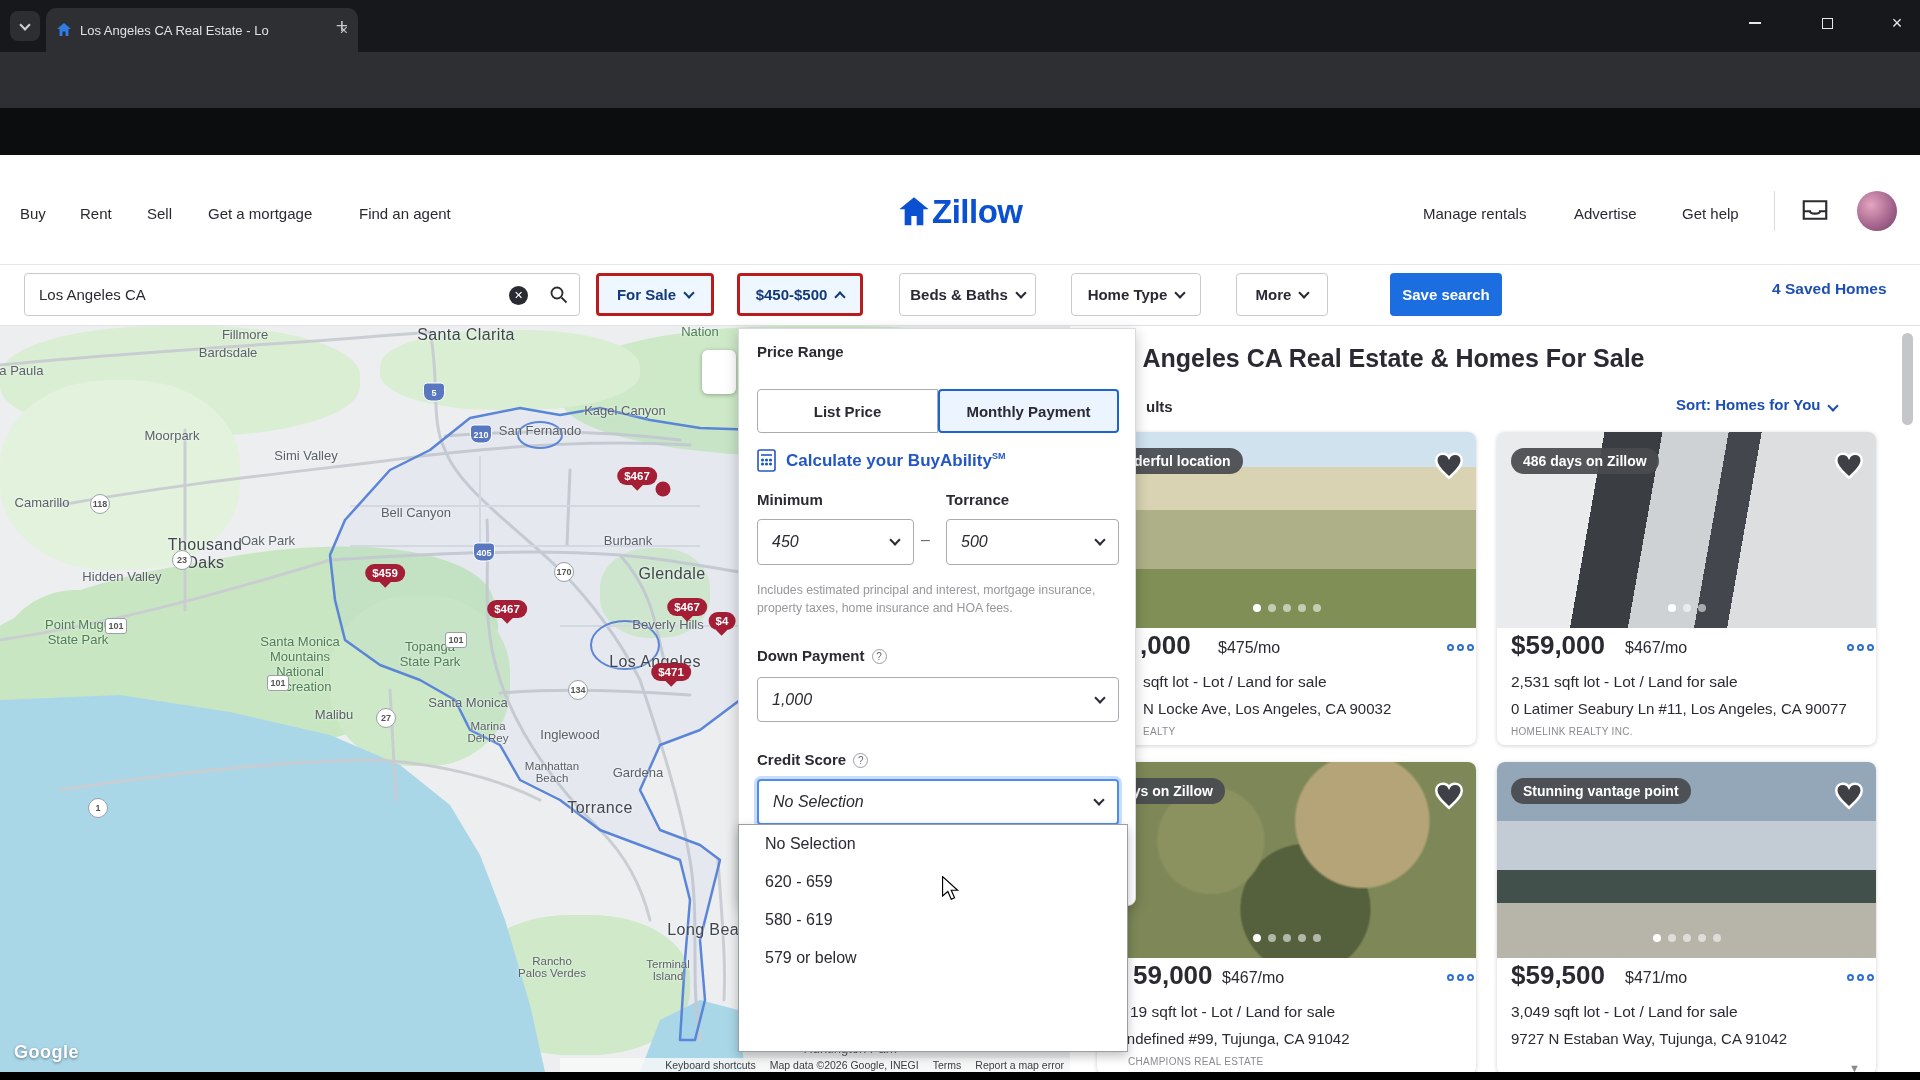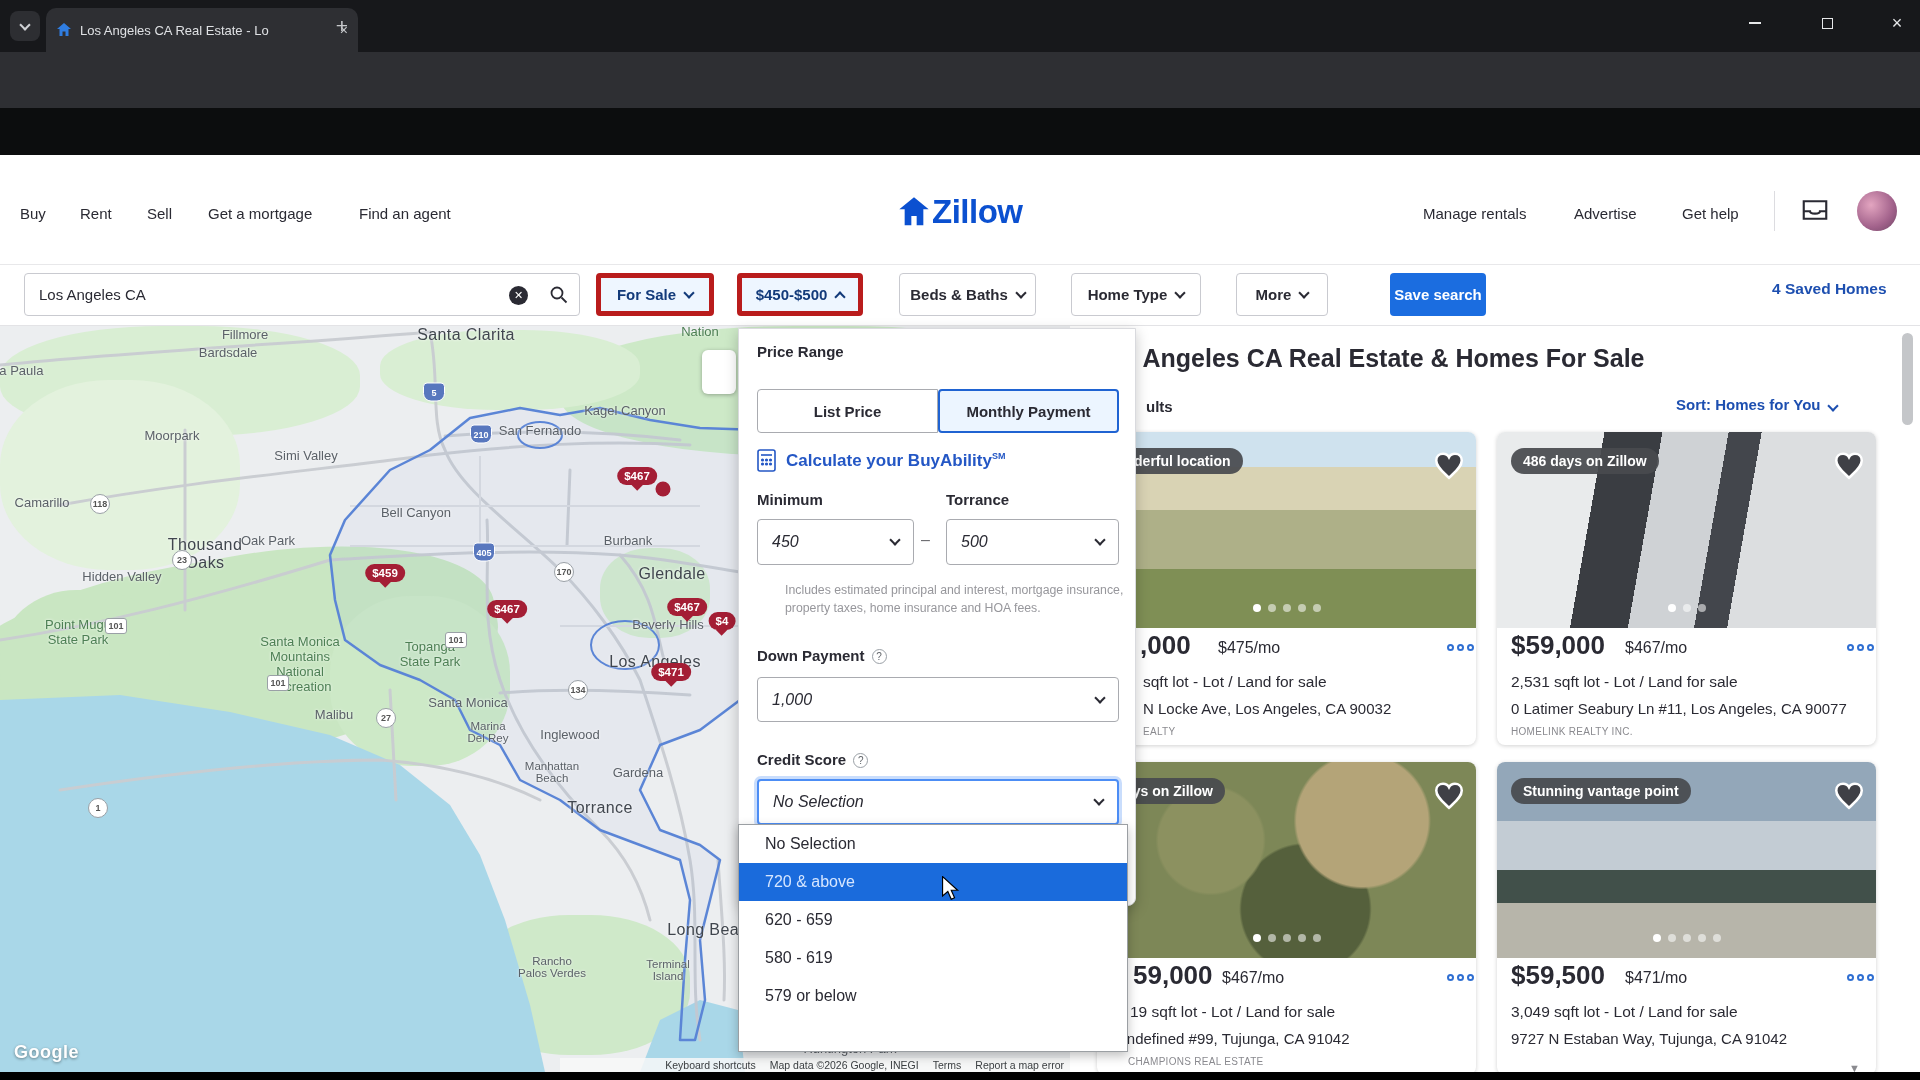--- a/index.html
+++ b/index.html
@@ -26,21 +26,21 @@
   .znav{position:absolute;top:50px;font-size:15px;color:#2a2a33;cursor:pointer;}
   .zlogo{position:absolute;left:898px;top:38px;display:flex;align-items:center;gap:2px;}
   .zlogo .w{font-size:33px;font-weight:800;color:#0b50d0;letter-spacing:-0.5px;}
   .hdiv{position:absolute;left:1774px;top:36px;width:1px;height:40px;background:#dcdce0;}
   .avatar{position:absolute;left:1857px;top:36px;width:40px;height:40px;border-radius:50%;background:radial-gradient(circle at 35% 35%,#e3a5c0,#a2628b 60%,#6c4362);}
 
   
   .filterbar{position:absolute;left:0;top:265px;width:1920px;height:61px;background:#fff;border-bottom:1px solid #e3e3e6;box-shadow:0 2px 4px rgba(0,0,0,.06);}
   .search{position:absolute;left:24px;top:8px;width:556px;height:43px;border:1px solid #c9cad0;border-radius:4px;display:flex;align-items:center;padding:0 14px;font-size:15px;color:#2a2a33;}
   .fbtn{position:absolute;top:8px;height:43px;border:1px solid #c9cad0;border-radius:4px;background:#fff;display:flex;align-items:center;justify-content:center;font-size:15px;font-weight:700;color:#2a2a33;cursor:pointer;}
-  .fbtn.active{border:5px solid #b91c1c;background:#eef6ff;color:#123a7a;}
+  .fbtn.active{border:3px solid #b91c1c;background:#eef6ff;color:#123a7a;}
   .fbtn.primary{background:#1b6de0;border:none;color:#fff;font-weight:700;}
   .cv{display:inline-block;width:8px;height:8px;border-right:2px solid currentColor;border-bottom:2px solid currentColor;transform:rotate(45deg);margin-left:9px;margin-top:-4px;}
   .cv.up{transform:rotate(-135deg);margin-top:5px;}
 
   
   .mapwrap{position:absolute;left:0;top:326px;width:1070px;height:746px;overflow:hidden;background:#eceef0;}
   .blob{position:absolute;border-radius:45%;}
   .mlbl{position:absolute;transform:translate(-50%,-50%);white-space:pre-line;text-align:center;color:#5b6168;font-size:13px;text-shadow:0 0 3px #fff;}
   .mlbl.b{font-size:16px;color:#40464e;letter-spacing:.4px;}
   .mlbl.b2{font-size:16px;color:#40464e;letter-spacing:.4px;}
@@ -84,21 +84,21 @@
   .panel{position:absolute;left:738px;top:328px;width:398px;height:578px;background:#fff;border:1px solid #d9dade;border-radius:0 0 8px 8px;box-shadow:0 4px 14px rgba(0,0,0,.22);z-index:30;}
   .ptitle{position:absolute;left:18px;top:14px;font-size:15px;font-weight:600;color:#2a2a33;}
   .tabseg{position:absolute;top:60px;height:44px;display:flex;align-items:center;justify-content:center;font-size:15px;font-weight:700;color:#2a2a33;cursor:pointer;}
   .tabseg.off{left:18px;width:181px;background:#fff;border:1px solid #a9abb0;border-radius:4px 0 0 4px;}
   .tabseg.on{left:199px;width:181px;background:#ecf5ff;border:2px solid #1f63d2;border-radius:4px;}
   .buyab{position:absolute;left:18px;top:120px;display:flex;align-items:center;gap:10px;color:#2457c5;font-size:17px;font-weight:700;cursor:pointer;}
   .flabel{position:absolute;font-size:15px;font-weight:700;color:#2a2a33;}
   .sel{position:absolute;border:1px solid #a9abb0;border-radius:4px;background:#fff;display:flex;align-items:center;padding:0 14px;font-size:16px;color:#2a2a33;cursor:pointer;font-style:italic;}
   .sel .cv{margin-left:auto;color:#2a2a33;}
   .sel.focus{border:2px solid #4c8df5;box-shadow:0 0 0 3px rgba(76,141,245,.3);}
-  .pnote{position:absolute;left:18px;top:252px;width:364px;font-size:12.3px;color:#97979c;line-height:1.5;margin-left:28px;}
+  .pnote{position:absolute;left:18px;top:252px;width:364px;font-size:12.3px;color:#97979c;line-height:1.5;}
   .qmark{display:inline-flex;width:15px;height:15px;border-radius:50%;border:1.5px solid #9aa0a6;color:#5f6368;font-size:10px;align-items:center;justify-content:center;font-weight:400;margin-left:7px;vertical-align:1px;}
   .options{position:absolute;left:738px;top:824px;width:390px;height:228px;background:#fff;border:1px solid #9b9fa3;box-shadow:0 4px 10px rgba(0,0,0,.25);z-index:40;}
   .opt{height:38px;display:flex;align-items:center;padding-left:26px;font-size:16px;color:#2a2a33;cursor:pointer;}
   .opt.hl{background:#1a6bdc;color:#d6e6ff;}
 
   .bottombar{position:absolute;left:0;top:1072px;width:1920px;height:8px;background:#000;}
   svg{display:block;}
 </style>
 </head>
 <body>
@@ -226,21 +226,21 @@
         <span class="cv"></span>
       </div>
     <div class="fbtn" style="left:1071px;width:130px;">
         <span>Home Type</span>
         <span class="cv"></span>
       </div>
     <div class="fbtn" style="left:1236px;width:92px;">
         <span>More</span>
         <span class="cv"></span>
       </div>
-    <div class="fbtn primary" style="left:1390px;width:96px;">
+    <div class="fbtn primary" style="left:1390px;width:112px;">
         <span>Save search</span>
       </div>
     <span class="abs" style="left:1772px;top:15px;font-size:15.5px;font-weight:700;color:#1d4fb0;">4 Saved Homes</span>
   </div>
 
   <div class="mapwrap">
     <div class="blob" style="left:560px;top:0;width:520px;height:130px;background:#cde9c7;"></div>
     <div class="blob" style="left:0;top:0;width:360px;height:110px;background:#d9eed3;"></div>
     <div class="blob" style="left:380px;top:4px;width:260px;height:80px;background:#d9eed3;"></div>
     <div class="blob" style="left:0;top:54px;width:240px;height:190px;background:#e3f2dd;"></div>
@@ -503,21 +503,20 @@
       </div>
     <span class="flabel" style="left:18px;top:422px;"><span>Credit Score</span><span class="qmark">?</span></span>
     <div class="sel focus" style="left:18px;top:450px;width:362px;height:46px;">
         <span>No Selection</span>
         <span class="cv"></span>
       </div>
   </div>
 
   <div class="options">
     <div class="opt">No Selection</div>
-    <div class="opt hl">720 &amp; above</div>
     <div class="opt">620 - 659</div>
     <div class="opt">580 - 619</div>
     <div class="opt">579 or below</div>
   </div>
 
   <svg class="abs" style="left:938px;top:876px;z-index:60;" width="24" height="24" viewBox="0 0 14 21">
     <path d="M0.5,0.5 L0.5,17.5 L5.1,13.6 L8.1,20.4 L11,19.1 L8.1,12.5 L13.7,12.5 Z" fill="#fff" stroke="#000" stroke-width="1"></path>
   </svg>
 
   <div class="bottombar"></div>

